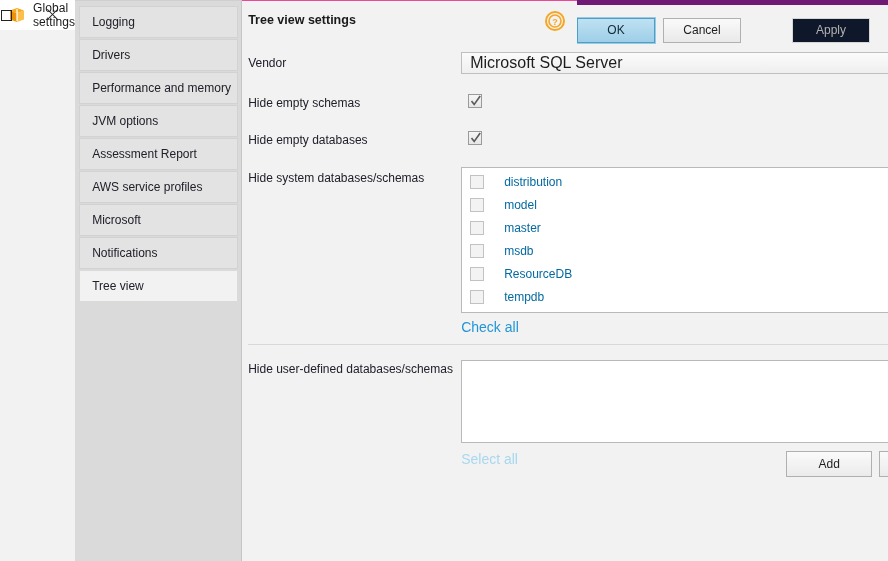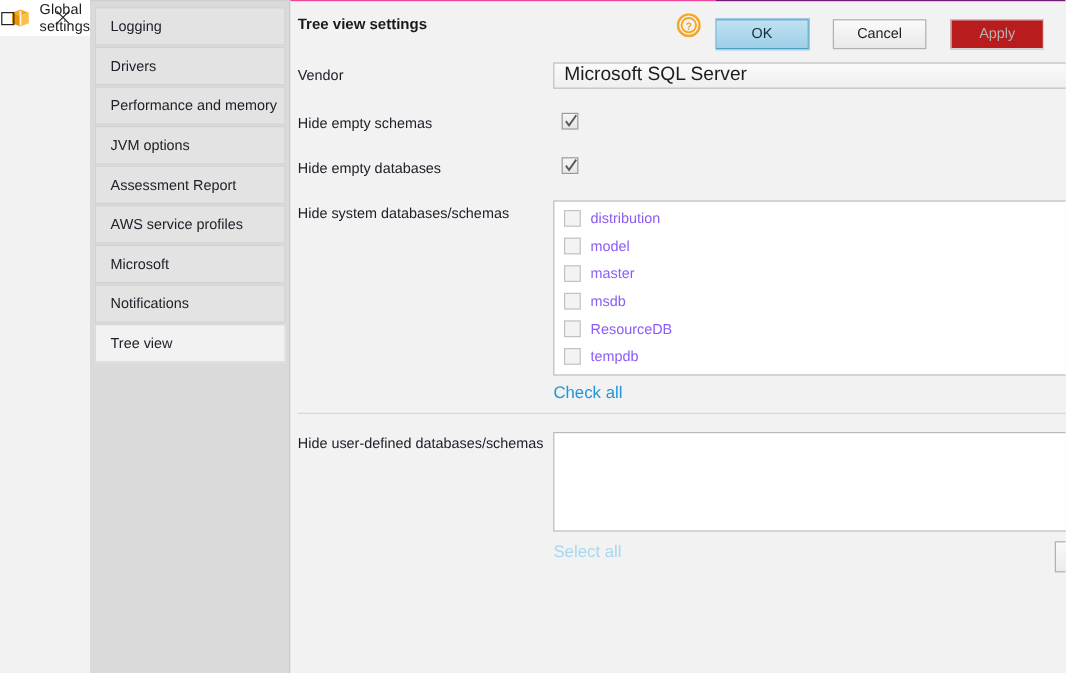--- a/index.html
+++ b/index.html
@@ -209,22 +209,23 @@
     cursor: default;
   }
   .list-cbox {
     width: 14px; height: 14px;
     flex: 0 0 14px;
     background: #f3f3f3;
     border: 1px solid #c2c2c2;
   }
   .list-text {
     font-size: 12px;
-    color: #8b5cf6;
+    color: #0369a1;
     white-space: nowrap;
+    margin-left: 12px;
   }
 
   
   .vscroll {
     width: 17px;
     flex: 0 0 17px;
     background: #f4f4f4;
     border-left: 1px solid #e3e3e3;
     display: flex;
     flex-direction: column;
@@ -287,47 +288,48 @@
     user-select: none;
   }
   .btn.add    { position: absolute; left: 544px; top: 450px; width: 86px; height: 26px; }
   .btn.remove { position: absolute; left: 637px; top: 450px; width: 86px; height: 26px; }
 
   
   .bottombar {
     flex: 0 0 55px;
     height: 55px;
     background: #f2f2f2;
-    border-top: 1px solid #701a75;
+    border-top: 5px solid #701a75;
     display: flex;
     align-items: center;
     justify-content: flex-end;
-    gap: 20px;
+    gap: 8px;
     padding-right: 18px;
   }
   .btn-main {
     width: 78px; height: 25px;
     font-size: 12px;
     display: flex; align-items: center; justify-content: center;
     border: 1px solid #b0b0b0;
     background: linear-gradient(#fafafa, #e9e9e9);
     color: #1d1d1d;
     cursor: default;
     user-select: none;
   }
   .btn-main.primary {
     background: linear-gradient(#bfe1f2, #9ecfe8);
     border: 1px solid #4b9fcb;
     outline: 1px solid #9bc9e0;
     color: #102a38;
   }
   .btn-main.disabled {
-    background: #b91c1c;
+    background: #0f172a;
     border: 1px solid #d6d6d6;
     color: #b2b2b2;
+    margin-left: 43px;
   }
 </style>
 </head>
 <body>
 
 <div class="window">
 
   <div class="titlebar">
     <div class="title-left">
       <span class="app-icon">
@@ -484,20 +486,21 @@
       <div class="link" style="left:219px; top:318px;">Check all</div>
 
       <div class="separator"></div>
 
       <div class="row-label" style="left:6px; top:361px;">Hide user-defined databases/schemas</div>
 
       <div class="textbox"></div>
 
       <div class="link disabled" style="left:219px; top:450px;">Select all</div>
 
+      <div class="btn add">Add</div>
       <div class="btn remove">Remove</div>
 
     </div>
   </div>
 
   <div class="bottombar">
     <div class="btn-main primary">OK</div>
     <div class="btn-main">Cancel</div>
     <div class="btn-main disabled">Apply</div>
   </div>

